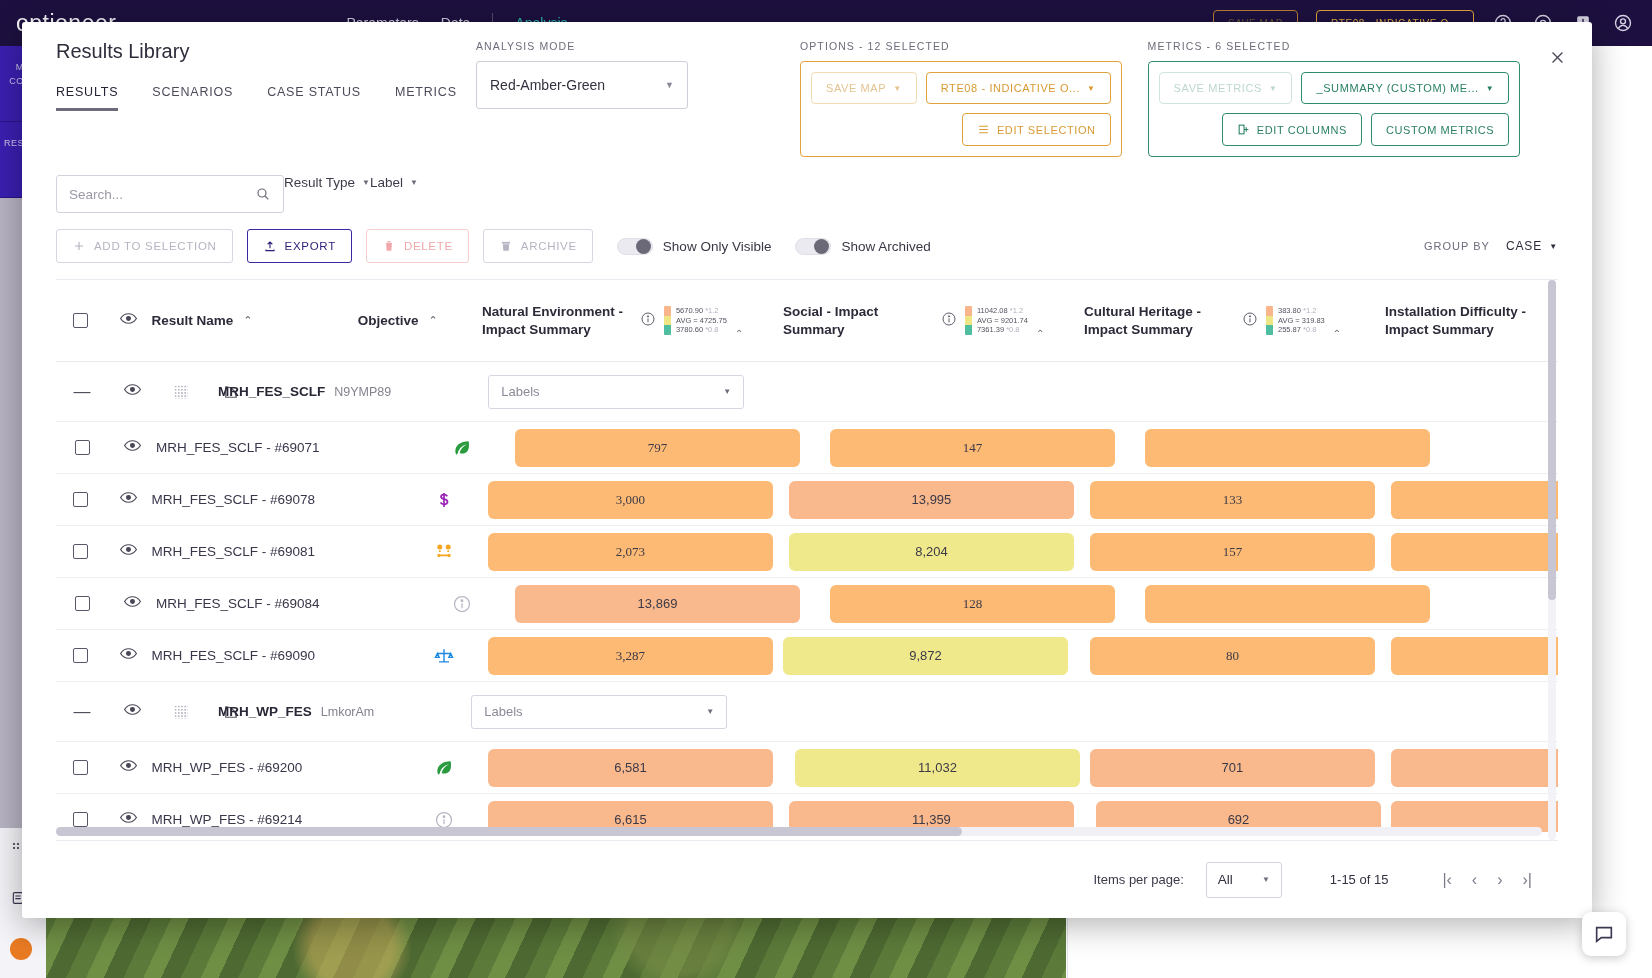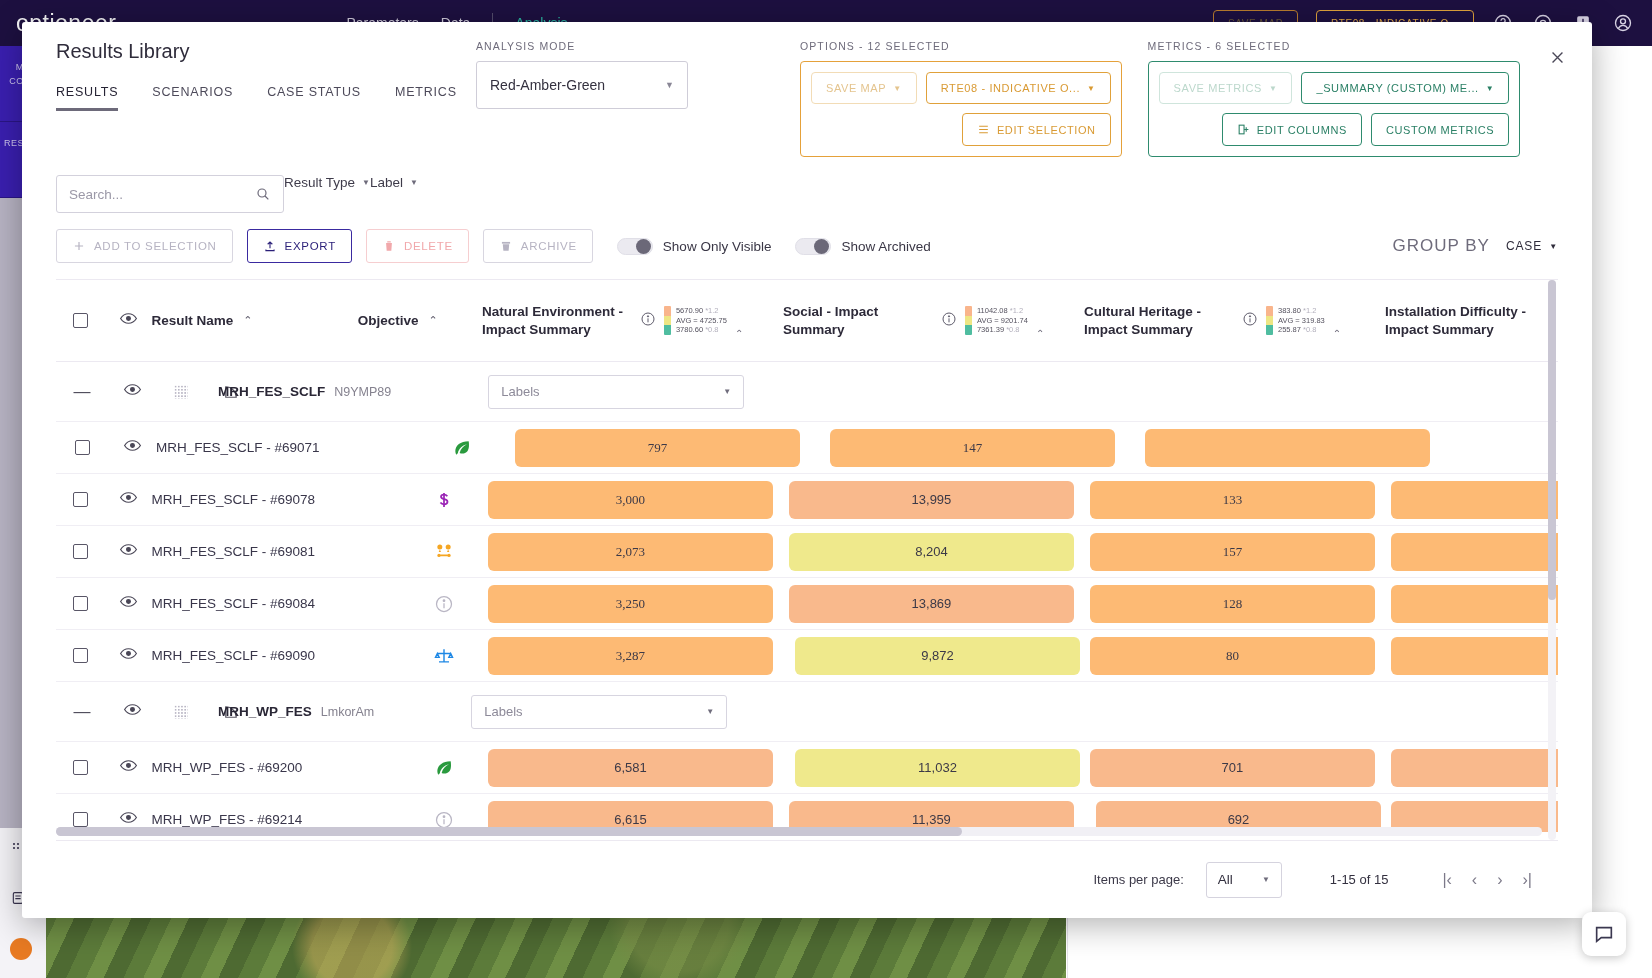--- a/index.html
+++ b/index.html
@@ -159,21 +159,21 @@
     position: relative; border: 1px solid #e0dfe7; cursor: pointer;
   }
   .toggle:after {
     content: ""; position: absolute; right: 1px; top: 0px; width: 15px; height: 15px;
     border-radius: 50%; background: #6b6878;
   }
   .toggle-lbl { font-size: 13.5px; color: #3a3746; }
   .groupby {
     margin-left: auto; display: flex; align-items: center; gap: 16px;
   }
-  .groupby-lbl { font-size: 17px; letter-spacing: 1px; color: #6e6b7b; margin-left: 44px; }
+  .groupby-lbl { font-size: 11px; letter-spacing: 1px; color: #6e6b7b; margin-left: 44px; }
   .groupby-val { font-size: 12px; letter-spacing: .9px; color: #2e2b3a; display: flex; align-items: center; gap: 7px; cursor: pointer; }
 
   
   .table-area {
     margin: 16px 34px 0 34px; flex: 1; min-height: 0;
     border-top: 1px solid #ece9f1; position: relative; overflow: hidden;
   }
   .tbl { width: 1630px; }
   .thead { display: flex; height: 82px; border-bottom: 1px solid #ece9f1; align-items: center; }
   .c-check { width: 52px; display: flex; justify-content: center; }
@@ -746,23 +746,20 @@
           <div class="c-obj" style="width:80px;justify-content:center">
             <span class="obj-ico">
               <svg viewBox="0 0 24 24" fill="none" stroke="#b9b6c4" stroke-width="1.5">
                   <circle cx="12" cy="12" r="9"></circle>
                   <circle cx="12" cy="8" r=".9" fill="#b9b6c4"></circle>
                   <path d="M12 11v6"></path>
                 </svg>
             </span>
           </div>
           <div class="c-metric" style="justify-content:center">
-              <div class="cell-pill pill-green">3,250</div>
-            </div>
-          <div class="c-metric" style="justify-content:center">
               <div class="cell-pill pill-orange">13,869</div>
             </div>
           <div class="c-metric" style="justify-content:center">
               <div class="cell-pill pill-green">128</div>
             </div>
           <div class="c-metric" style="justify-content:center">
               <div class="cell-pill pill-green"></div>
             </div>
         </div>
 
@@ -783,21 +780,21 @@
             <span class="obj-ico">
               <svg viewBox="0 0 24 24" fill="none" stroke="#1e88e5" stroke-width="1.7">
                   <path d="M12 4v15M6 19h12M4 9h16"></path>
                   <path d="M4 9l-2.2 4.6h4.4zM20 9l-2.2 4.6h4.4z"></path>
                 </svg>
             </span>
           </div>
           <div class="c-metric" style="justify-content:center">
               <div class="cell-pill pill-green">3,287</div>
             </div>
-          <div class="c-metric" style="justify-content:flex-end">
+          <div class="c-metric" style="justify-content:flex-start">
               <div class="cell-pill pill-yellow">9,872</div>
             </div>
           <div class="c-metric" style="justify-content:center">
               <div class="cell-pill pill-green">80</div>
             </div>
           <div class="c-metric" style="justify-content:center">
               <div class="cell-pill pill-green"></div>
             </div>
         </div>
 

